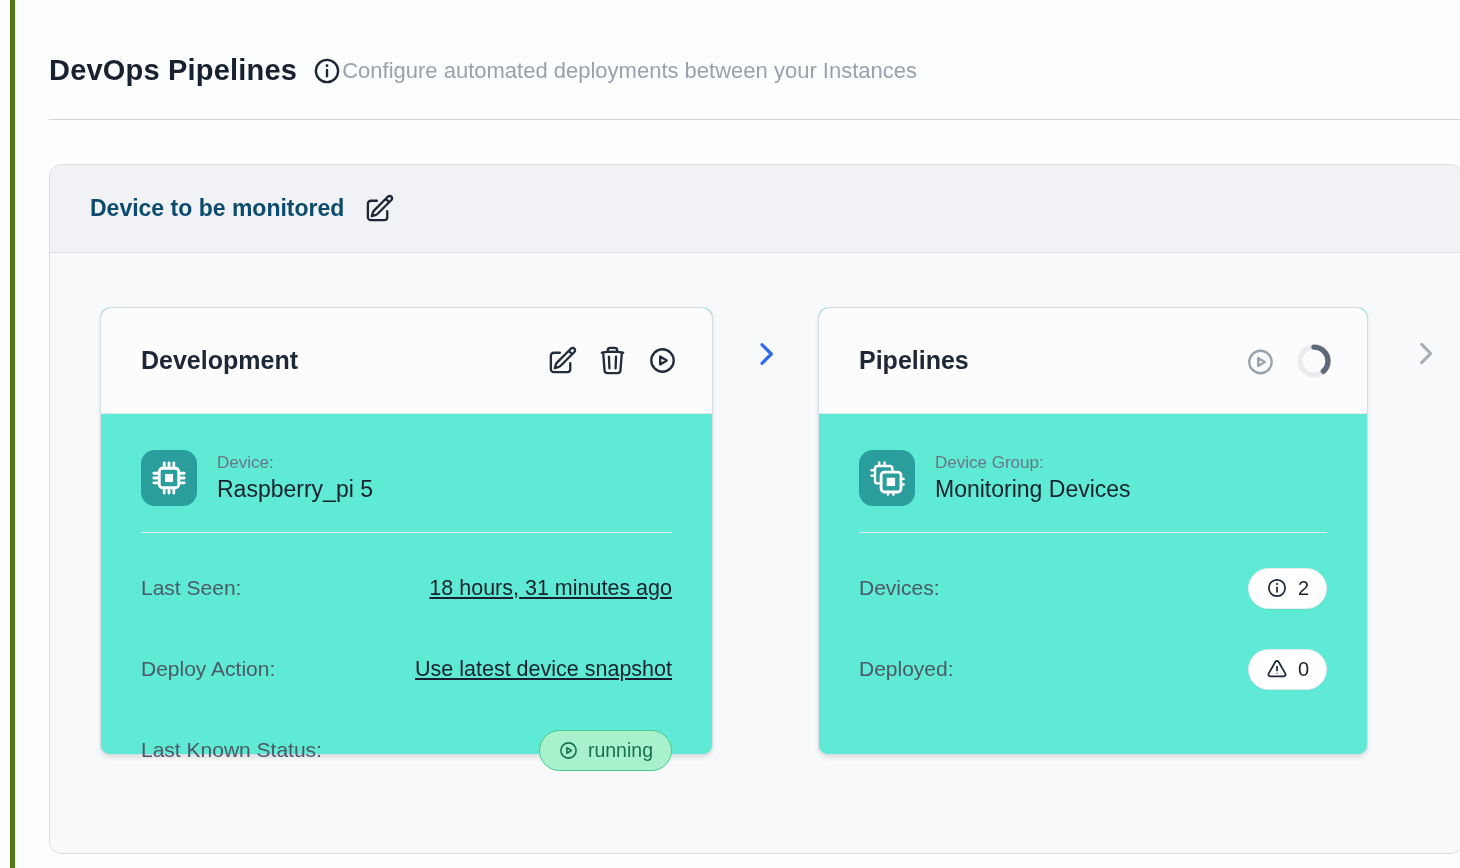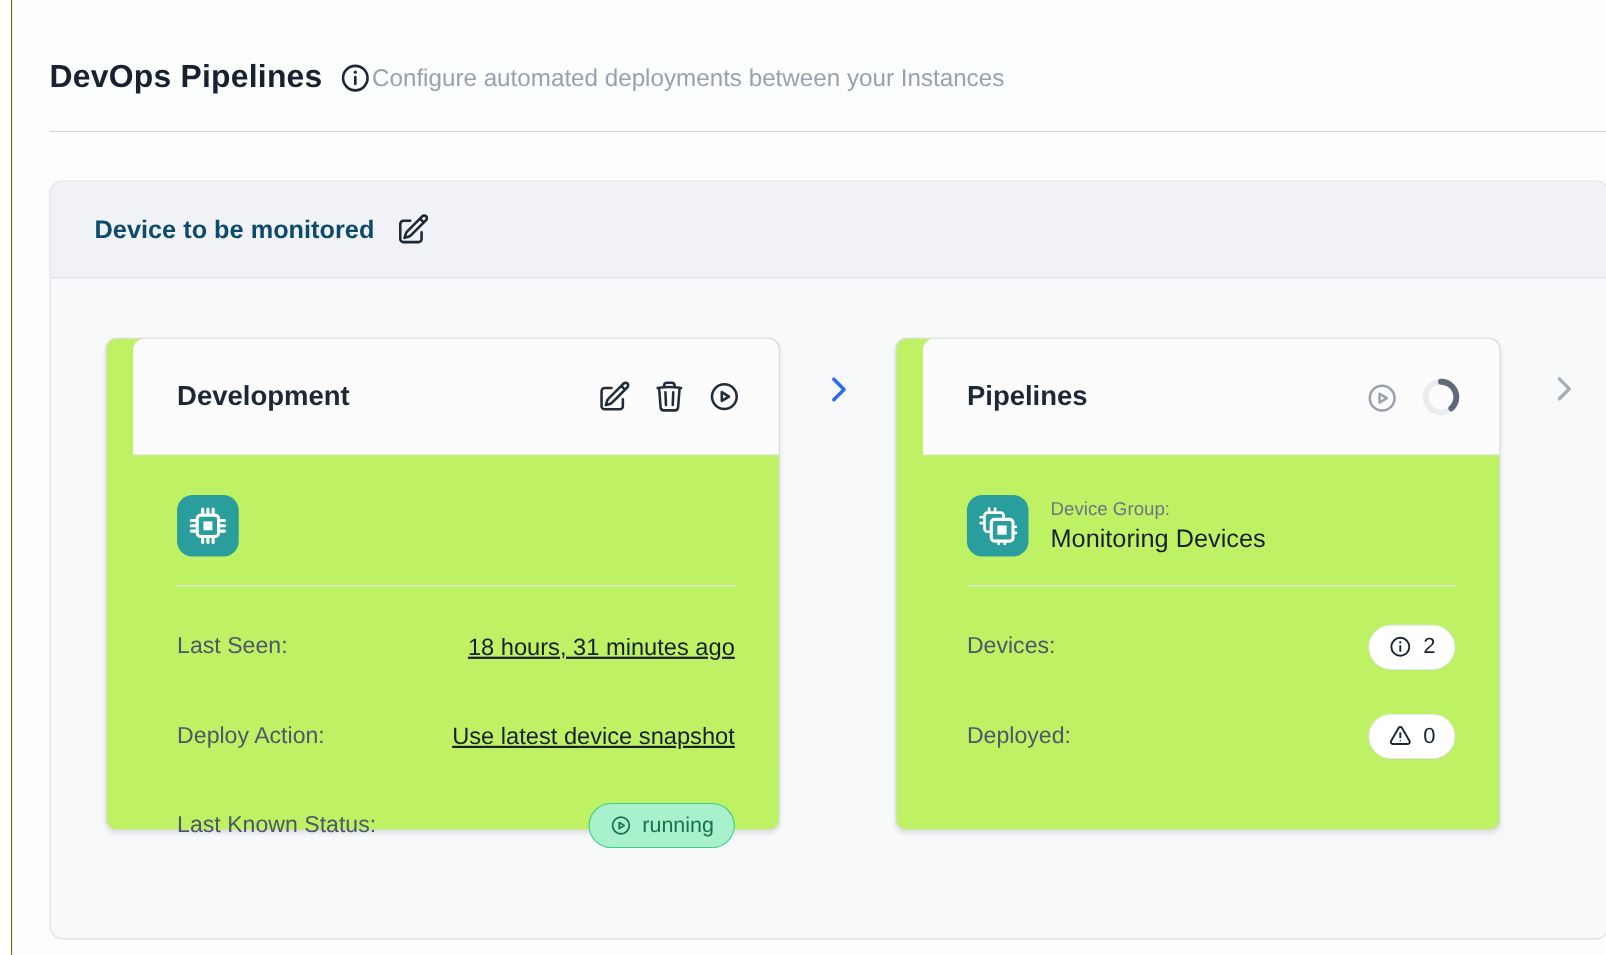--- a/index.html
+++ b/index.html
@@ -1,19 +1,19 @@
 <!DOCTYPE html>
 <html style="--accent-teal: #2a9d9d; --status-green-bg: #a9f0cc; --status-green-border: #43cb8c; --status-green-text: #15724f; --flow-chevron-blue: #2f6bef; --text-dark: #16202e; --panel-header-bg: #f0f2f5; --panel-body-bg: #f7f9fa;"><head>
 <meta charset="utf-8">
 <style>
   * { margin:0; padding:0; box-sizing:border-box; }
   html,body { width:1460px; height:868px; background:#ffffff; font-family:"Liberation Sans", sans-serif; overflow:hidden; }
   .app {
     position:absolute; left:10px; top:0; width:1450px; height:868px;
-    background:#fcfdfd; border-left:1px solid #4d7c0f;
+    background:#fcfdfd; border-left:5px solid #4d7c0f;
   }
 
   
   .header-row { display:flex; align-items:center; margin:54px 0 0 34px; }
   .page-title { font-size:29px; font-weight:700; color:#18212f; letter-spacing:.2px; }
   .title-info { width:30px; height:30px; margin-left:15px; color:#1d2736; display:flex; }
   .page-subtitle { font-size:22px; color:#9aa1ac; font-weight:400; }
   .header-divider { margin:32px 0 0 34px; border-top:1.5px solid #d3d7dc; }
 
   
@@ -25,22 +25,22 @@
   .panel-header {
     height:88px; background:#f0f2f5; border-bottom:1px solid #dbdfe4;
     display:flex; align-items:center; padding:0 40px;
   }
   .panel-title { font-size:23px; color:#0c4a6e; font-weight:700; }
   .panel-edit { width:31px; height:31px; margin-left:20px; color:#1d2736; display:flex; cursor:pointer; }
 
   
   .cards { display:flex; align-items:flex-start; padding:54px 0 0 50px; }
   .card {
-    background:#bef264; border:1px solid #d7dce2; border-radius:10px;
-    box-shadow:0 3px 4px rgba(25,35,55,.10); height:448px;padding-left:24px;
+    background:#5eead4; border:1px solid #d7dce2; border-radius:10px;
+    box-shadow:0 3px 4px rgba(25,35,55,.10); height:448px;
   }
   .card.dev { width:613px; }
   .card.prod { width:550px; }
   .card-header {
     height:106px; display:flex; align-items:center; justify-content:space-between;
     padding:0 34px 0 40px; border-bottom:1px solid #e4e8ec; background:#fcfcfd;
     border-radius:10px 10px 0 0;
   }
   .card-title { font-size:25px; font-weight:600; color:#1d2736; }
   .card-actions { display:flex; align-items:center; gap:19px; }
@@ -190,20 +190,24 @@
             </button>
           </span>
         </div>
         <div class="card-body">
           <div class="device-row">
             <span class="device-icon">
               <svg viewBox="0 0 24 24">
                   <use href="#i-chip"></use>
                 </svg>
             </span>
+            <span class="device-meta">
+              <span class="device-label">Device:</span>
+              <span class="device-name">Raspberry_pi 5</span>
+            </span>
           </div>
           <div class="body-divider"></div>
 
           <div class="info-row first">
             <span class="info-label">Last Seen:</span>
             <span class="info-value">18 hours, 31 minutes ago</span>
           </div>
 
           <div class="info-row">
             <span class="info-label">Deploy Action:</span>

